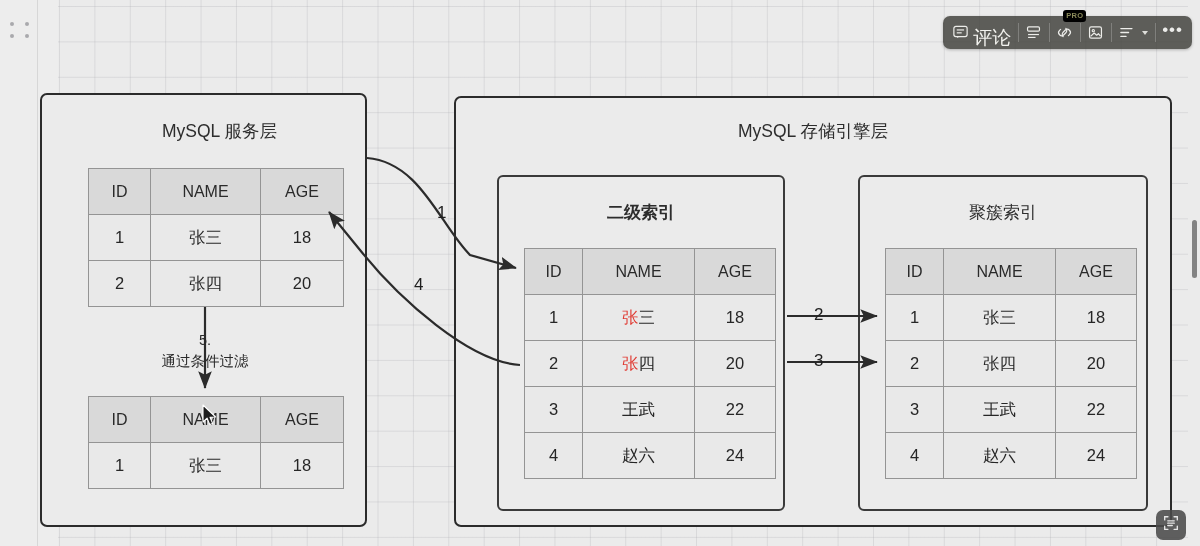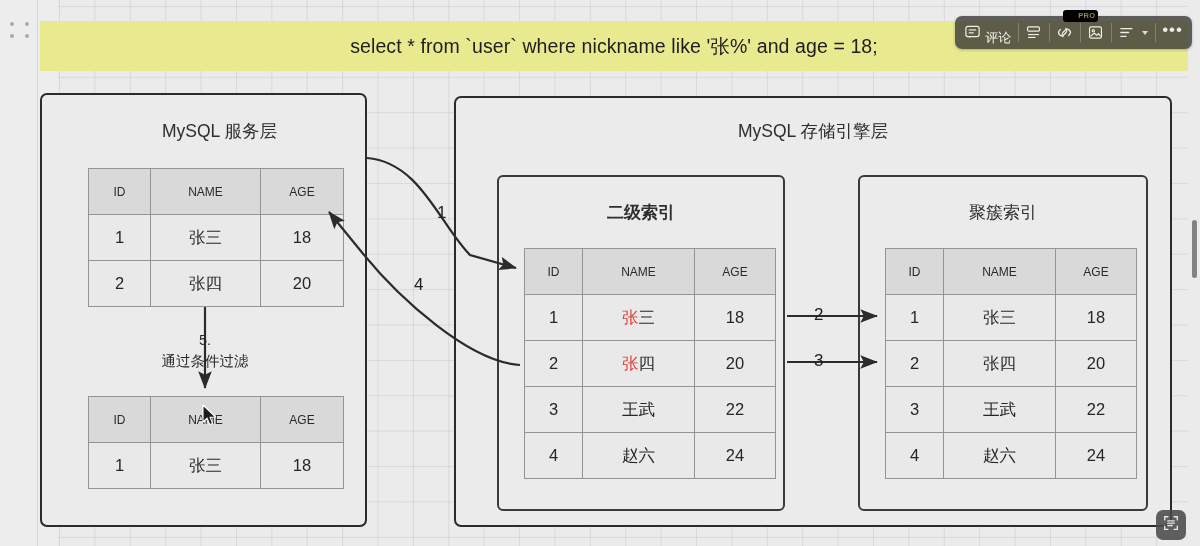--- a/index.html
+++ b/index.html
@@ -97,33 +97,33 @@
   }
   .tb-item + .tb-item::before {
     content: "";
     position: absolute; left: 0; top: 7px;
     width: 1px; height: 19px;
     background: rgba(255,255,255,.22);
   }
   .tb-item svg { display: block; }
   .tb-label {
     color: #f2f2ee;
-    font-size: 13px;
+    font-size: 19px;
     line-height: 1;
     margin-top: 9px;
   }
   .pro-badge {
     position: absolute;
     top: -6px; left: 14px;
     background: #000000;
     color: #8a8a5a;
     font-size: 7.5px;
     font-weight: bold;
     line-height: 1;
-    padding: 2px 3px 2px 15px;
+    padding: 2px 3px 2px 3px;
     border-radius: 3px;
     letter-spacing: .3px;
   }
   .caret {
     width: 0; height: 0;
     border-left: 3px solid transparent;
     border-right: 3px solid transparent;
     border-top: 4px solid #dededa;
     margin-left: 3px;
   }
@@ -181,21 +181,21 @@
     text-align: center;
     font-weight: normal;
     color: #262626;
     background: #e9e9e9;
     font-size: 16.5px;
     padding: 0;
     height: 46px;
   }
   table.grid-table thead th {
     background: #d9d9d9;
-    font-size: 12px;
+    font-size: 16px;
     color: #2a2a2a;
   }
   td.c-id, th.c-id     { width: 62px; }
   td.c-name, th.c-name { width: 110px; }
   td.c-age, th.c-age   { width: 83px; }
 
   #tbl-server { left: 88px; top: 168px; }
   #tbl-result { left: 88px; top: 396px; }
   #tbl-secondary { left: 524px; top: 248px; }
   #tbl-cluster   { left: 885px; top: 248px; }
@@ -287,23 +287,20 @@
     <div id="rail-line"></div>
   </div>
 
   <div id="drag-handle">
     <i></i>
       <i></i>
       <i></i>
       <i></i>
   </div>
 
-  <div id="sql-banner">
-    <span id="sql-text">select * from `user` where nickname like '张%' and age = 18;</span>
-  </div>
 
   <div id="toolbar">
 
     <div class="tb-item">
       <span>
         <svg width="17" height="17" viewBox="0 0 20 20" fill="none" stroke="#ededea" stroke-width="1.4">
           <rect x="2.2" y="2.8" width="15.6" height="12" rx="2.4"></rect>
           <path d="M6 16.6 L6.2 14.8 L9 14.8 Z" fill="#ededea" stroke="none"></path>
           <line x1="5.6" y1="7" x2="14.2" y2="7"></line>
           <line x1="5.6" y1="10.4" x2="11.4" y2="10.4"></line>

